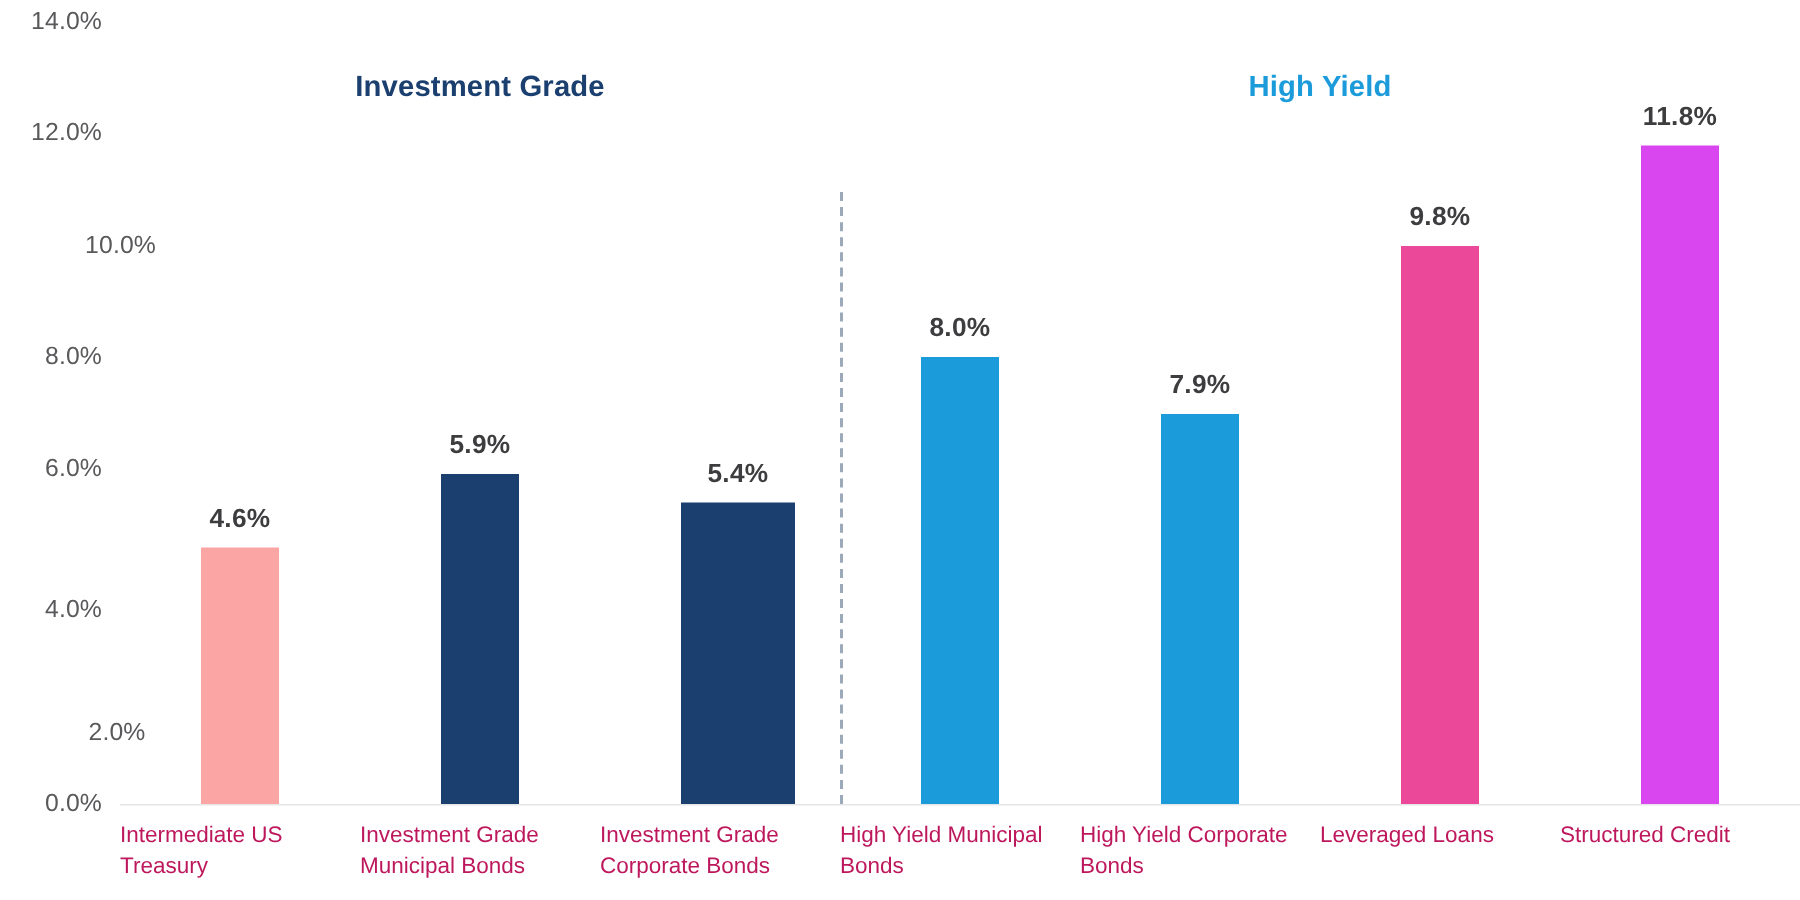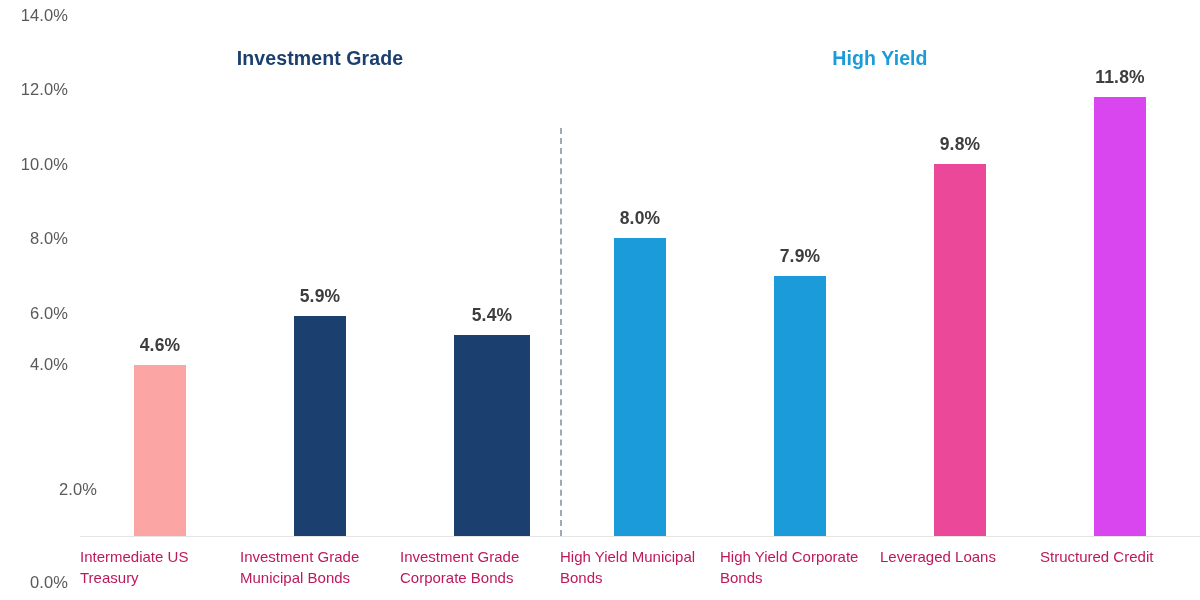--- a/index.html
+++ b/index.html
@@ -90,26 +90,26 @@
     width: 0;
     border-left: 2px dashed #9ba9b8;
   }
 </style>
 </head>
 <body>
 
 <div id="chart-root">
 
   <div id="y-axis">
-      <div class="y-tick" style="top: 536px; margin-top: 46px;">0.0%</div>
+      <div class="y-tick" style="top: 536px;">0.0%</div>
       <div class="y-tick" style="top: 489px; padding-left: 29px;">2.0%</div>
-      <div class="y-tick" style="top: 364px;">4.0%</div>
+      <div class="y-tick" style="top: 407px;">4.0%</div>
       <div class="y-tick" style="top: 312.714px;">6.0%</div>
       <div class="y-tick" style="top: 238.286px;">8.0%</div>
-      <div class="y-tick" style="top: 163.857px;">10.0%</div>
+      <div class="y-tick" style="top: 163.857px; padding-left: 36px;">10.0%</div>
       <div class="y-tick" style="top: 89.4286px;">12.0%</div>
       <div class="y-tick" style="top: 15px;">14.0%</div>
     </div>
 
   <div class="baseline" style="top:536px;"></div>
 
   <div class="plot">
     <div id="bars">
         <div class="bar" style="left: 54px; height: 171.186px; background: #fca5a5;">
           <div class="bar-value">4.6%</div>

